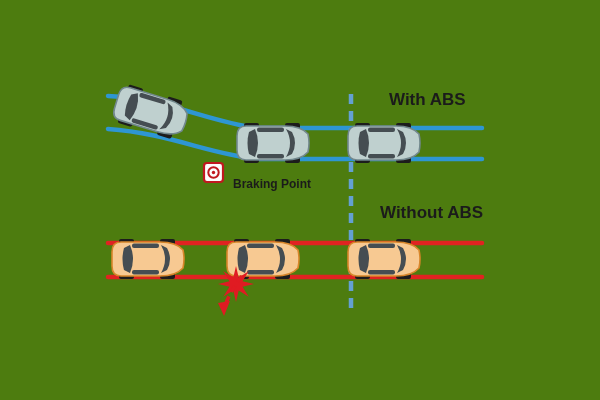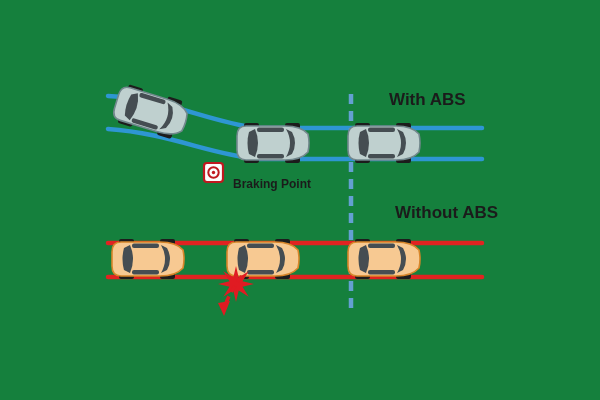--- a/index.html
+++ b/index.html
@@ -13,29 +13,29 @@
     overflow: hidden;
   }
   .stage svg { position: absolute; left: 0; top: 0; }
   .label {
     position: absolute;
     font-weight: bold;
     color: #1b1b1b;
     white-space: nowrap;
   }
   .label-with-abs    { left: 389px; top: 90px;  font-size: 17px; }
-  .label-without-abs { left: 395px; top: 203px; font-size: 17px; }
+  .label-without-abs { left: 380px; top: 203px; font-size: 17px; }
   .label-braking     { left: 233px; top: 177px; font-size: 12px; }
   .car-abs  { stroke: #72888d; }
   .car-warm { stroke: #d8862a; }
 </style>
 </head>
 <body>
 
-<div class="stage" style="background: #15803d;">
+<div class="stage" style="background: #4d7c0f;">
 
   <svg width="600" height="400" viewBox="0 0 600 400">
 
     <defs>
       <g id="car-top">
 
         <rect x="-29" y="-20" width="15" height="6" rx="2" fill="#1c1c1c" stroke="none"></rect>
         <rect x="12" y="-20" width="15" height="6" rx="2" fill="#1c1c1c" stroke="none"></rect>
         <rect x="-29" y="14" width="15" height="6" rx="2" fill="#1c1c1c" stroke="none"></rect>
         <rect x="12" y="14" width="15" height="6" rx="2" fill="#1c1c1c" stroke="none"></rect>

